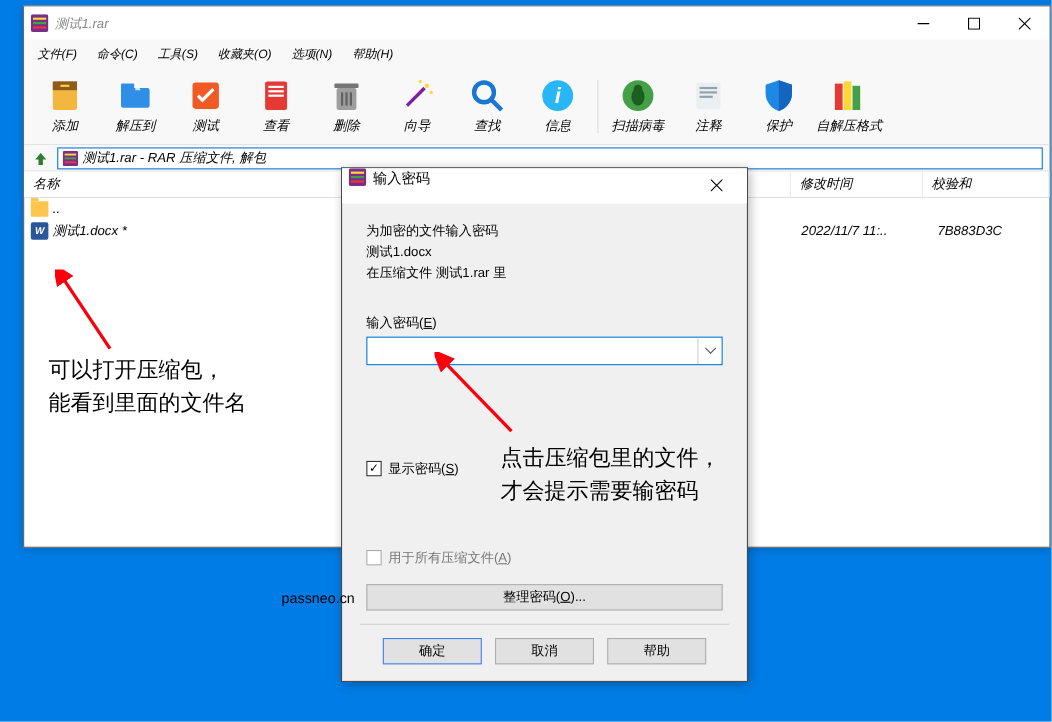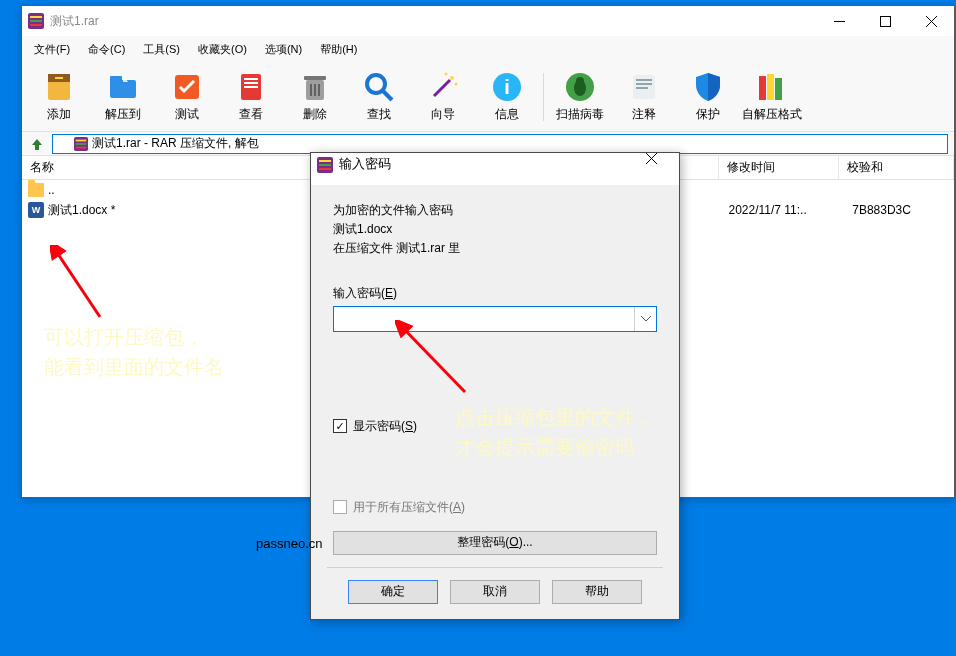--- a/index.html
+++ b/index.html
@@ -1,48 +1,48 @@
 <!DOCTYPE html>
 <html><head>
   <meta charset="utf-8">
   <style>
     * { margin: 0; padding: 0; box-sizing: border-box; font-family: "Microsoft YaHei", Tahoma, sans-serif; }
     body { background: #007CE6; width: 956px; height: 656px; overflow: hidden; position: relative; }
-    .window { position: absolute; left: 21px; top: 5px; width: 934px; height: 493px; background: #fff; border: 1px solid #5A5A5A; box-shadow: 0 2px 8px rgba(0,0,0,.2); }
+    .window { position: absolute; left: 21px; top: 5px; width: 934px; height: 493px; background: #fff; border: 1px solid #5A5A5A; box-shadow: 0 2px 8px rgba(0,0,0,.2); font-style: italic; }
     .titlebar { height: 30px; display: flex; align-items: center; background: #fff; padding-left: 6px; }
     .titlebar .app-icon { width: 16px; height: 16px; margin-right: 6px; }
     .titlebar .title { font-size: 12px; color: #888; }
     .win-controls { margin-left: auto; display: flex; }
     .win-btn { width: 46px; height: 30px; display: flex; align-items: center; justify-content: center; color: #333; }
     .win-btn svg { width: 11px; height: 11px; }
     .menubar { height: 26px; display: flex; align-items: center; padding-left: 6px; gap: 6px; background: #F8F8F8; font-size: 11px; }
     .menubar span { padding: 3px 6px; }
     .toolbar { height: 70px; display: flex; align-items: center; padding: 4px 6px; gap: 2px; background: #F8F8F8; border-bottom: 1px solid #E0E0E0; }
     .tool-btn { display: flex; flex-direction: column; align-items: center; justify-content: center; width: 62px; height: 62px; font-size: 12px; gap: 2px; }
     .tool-btn .ticon { width: 34px; height: 34px; display: flex; align-items: center; justify-content: center; }
     .tool-sep { width: 1px; height: 48px; background: #DADADA; margin: 0 3px; }
     .pathbar { height: 24px; display: flex; align-items: center; background: #F8F8F8; border-bottom: 1px solid #E0E0E0; padding: 0 6px; gap: 6px; font-size: 12px; }
     .up-arrow { width: 18px; height: 18px; display: flex; align-items: center; justify-content: center; }
-    .path-box { flex: 1; display: flex; align-items: center; gap: 4px; border: 1px solid #0078D7; height: 20px; padding: 0 21px; background: #fff; }
+    .path-box { flex: 1; display: flex; align-items: center; gap: 4px; border: 1px solid #0078D7; height: 20px; padding: 0 4px; background: #fff; }
     .cols { height: 24px; display: flex; align-items: stretch; font-size: 12px; border-bottom: 1px solid #E0E0E0; }
     .col { display: flex; align-items: center; padding: 0 8px; border-right: 1px solid #E8E8E8; background: #fff; }
     .rows { font-size: 12px; }
     .row { height: 20px; display: flex; align-items: center; padding-left: 6px; gap: 4px; }
     .folder-ic { width: 16px; height: 14px; background: #FEC64D; border-radius: 1px; position: relative; }
     .folder-ic::before { content: ''; position: absolute; top: -3px; left: 0; width: 7px; height: 3px; background: #FEC64D; border-radius: 1px 1px 0 0; }
     .docx-ic { width: 16px; height: 16px; display: inline-flex; align-items: center; justify-content: center; background: #2B579A; color: #fff; font-size: 9px; font-weight: bold; border-radius: 2px; }
     .cell { overflow: hidden; white-space: nowrap; text-overflow: ellipsis; }
     .cell.name { width: 670px; }
     .cell.mod { width: 120px; padding-left: 8px; }
     .cell.chk { width: 110px; padding-left: 8px; }
-    .annot { position: absolute; color: #fef9c3; font-size: 20px; line-height: 1.5; pointer-events: none; }
+    .annot { position: absolute; color: #000000; font-size: 20px; line-height: 1.5; pointer-events: none; }
     .arrow-svg { position: absolute; pointer-events: none; }
 
     .dialog { position: absolute; left: 310px; top: 152px; width: 370px; height: 468px; background: #F0F0F0; border: 1px solid #4A4A4A; box-shadow: 2px 2px 10px rgba(0,0,0,.3); }
-    .dlg-title { height: 32px; display: flex; align-items: flex-end; padding: 12px 6px; background: #fff; }
+    .dlg-title { height: 32px; display: flex; align-items: flex-start; padding: 0 6px; background: #fff; }
     .dlg-title .t { font-size: 13px; margin-left: 6px; }
     .dlg-close { margin-left: auto; width: 44px; height: 30px; display: flex; align-items: center; justify-content: center; }
     .dlg-body { padding: 16px 22px; font-size: 12px; }
     .dlg-msg { text-align: left; line-height: 1.6; margin-bottom: 26px; }
     .dlg-label { margin-bottom: 4px; }
     .dlg-input { width: 100%; height: 26px; border: 1px solid #0078D7; background: #fff; display: flex; align-items: center; }
     .dlg-dd { width: 22px; height: 24px; margin-left: auto; border-left: 1px solid #CFCFCF; display: flex; align-items: center; justify-content: center; }
     .dlg-chk { display: flex; align-items: center; gap: 6px; margin-top: 86px; }
     .chkbox { width: 14px; height: 14px; border: 1px solid #333; background: #fff; display: inline-flex; align-items: center; justify-content: center; font-size: 11px; line-height: 1; }
     .dlg-chk2 { display: flex; align-items: center; gap: 6px; margin-top: 64px; color: #777; }
@@ -143,36 +143,36 @@
             <rect x="12" y="14" width="2" height="12" fill="#616161"></rect>
             <rect x="16" y="14" width="2" height="12" fill="#616161"></rect>
             <rect x="20" y="14" width="2" height="12" fill="#616161"></rect>
           </svg>
         </div>
         <span>删除</span>
       </div>
       <div class="tool-btn">
         <div class="ticon">
           <svg width="34" height="34" viewBox="0 0 34 34">
-            <circle cx="14" cy="14" r="9" fill="none" stroke="#1976D2" stroke-width="4"></circle>
-            <line x1="21" y1="21" x2="30" y2="30" stroke="#1976D2" stroke-width="4"></line>
-          </svg>
-        </div>
-        <span>查找</span>
-      </div>
-      <div class="tool-btn">
-        <div class="ticon">
-          <svg width="34" height="34" viewBox="0 0 34 34">
             <line x1="8" y1="26" x2="24" y2="10" stroke="#7B1FA2" stroke-width="3"></line>
             <circle cx="26" cy="8" r="2" fill="#FFD54F"></circle>
             <circle cx="20" cy="4" r="1.5" fill="#FFD54F"></circle>
             <circle cx="30" cy="14" r="1.5" fill="#FFD54F"></circle>
           </svg>
         </div>
         <span>向导</span>
+      </div>
+      <div class="tool-btn">
+        <div class="ticon">
+          <svg width="34" height="34" viewBox="0 0 34 34">
+            <circle cx="14" cy="14" r="9" fill="none" stroke="#1976D2" stroke-width="4"></circle>
+            <line x1="21" y1="21" x2="30" y2="30" stroke="#1976D2" stroke-width="4"></line>
+          </svg>
+        </div>
+        <span>查找</span>
       </div>
       <div class="tool-btn">
         <div class="ticon">
           <svg width="34" height="34" viewBox="0 0 34 34">
             <circle cx="17" cy="17" r="14" fill="#29B6F6"></circle>
             <text x="17" y="24" text-anchor="middle" font-size="20" font-weight="bold" fill="#fff" font-family="Georgia">i</text>
           </svg>
         </div>
         <span>信息</span>
       </div>

